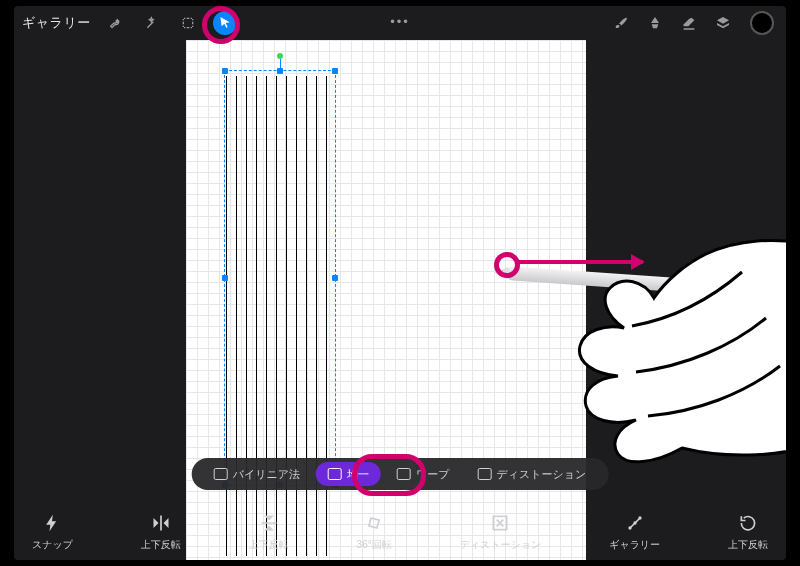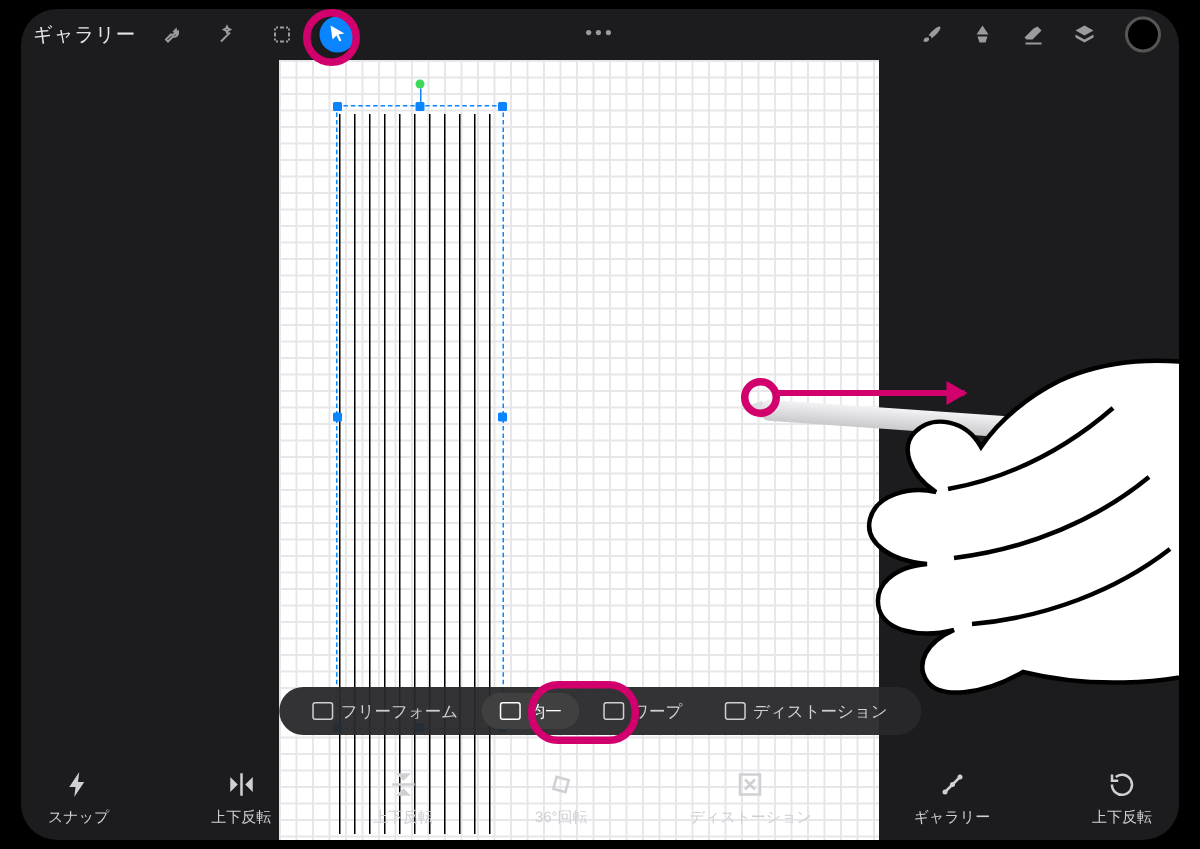--- a/index.html
+++ b/index.html
@@ -1,16 +1,16 @@
 <!DOCTYPE html>
 <html><head>
 <meta charset="utf-8">
 <style>
   html,body{margin:0;padding:0;width:800px;height:566px;background:#000;font-family:-apple-system,"Hiragino Sans",sans-serif;overflow:hidden;color:#fff;font-size:12px}
-  .frame{position:absolute;left:14px;top:6px;width:772px;height:554px;background:#1c1c1e;border-radius:24px;overflow:hidden}
+  .frame{position:absolute;left:14px;top:6px;width:772px;height:554px;background:#1c1c1e;border-radius:4px;overflow:hidden}
   
   .topbar{position:absolute;left:0;top:0;width:100%;height:34px;display:flex;align-items:center}
   .gallery{margin-left:8px;font-size:13px;color:#e5e5e7;letter-spacing:0.5px}
   .tbtn{width:22px;height:22px;margin-left:14px;display:flex;align-items:center;justify-content:center;color:#9a9a9f}
   .tbtn svg{width:16px;height:16px}
   .tbtn.active{background:#0a84ff;border-radius:50%;color:#fff;width:24px;height:24px}
   .dots{position:absolute;left:50%;top:8px;transform:translateX(-50%);color:#9a9a9f;font-size:13px;letter-spacing:2px}
   .rtools{position:absolute;right:8px;top:0;height:34px;display:flex;align-items:center}
   .rtools .tbtn{margin:0 6px}
   .rtools .blob{width:20px;height:20px;border-radius:50%;background:#000;border:2px solid #555;margin:0 4px 0 10px}
@@ -29,21 +29,21 @@
   .selbox .h.bl{left:-3px;bottom:-3px}.selbox .h.br{right:-3px;bottom:-3px}
   .selbox .h.tm{left:50%;top:-3px;margin-left:-3px}
   .selbox .h.bm{left:50%;bottom:-3px;margin-left:-3px}
   .selbox .h.lm{left:-3px;top:50%;margin-top:-3px}
   .selbox .h.rm{right:-3px;top:50%;margin-top:-3px}
   .rotdot{position:absolute;left:50%;top:-18px;margin-left:-3px;width:6px;height:6px;border-radius:50%;background:#3cd957}
   .rotline{position:absolute;left:50%;top:-12px;width:1px;height:10px;background:#0a84ff}
   
   .modebar{position:absolute;bottom:70px;left:50%;transform:translateX(-50%);background:rgba(40,40,42,0.95);border-radius:20px;height:32px;display:flex;align-items:center;padding:0 8px}
   .mode{display:flex;align-items:center;padding:0 12px;height:24px;border-radius:14px;color:#d0d0d4;font-size:11px;margin:0 2px;white-space:nowrap}
-  .mode.active{background:#404040;color:#fff}
+  .mode.active{background:#6d28d9;color:#fff}
   .mode .mi{width:12px;height:10px;border:1.5px solid currentColor;border-radius:2px;margin-right:5px;display:inline-block}
   
   .actionbar{position:absolute;bottom:8px;left:0;right:0;display:flex;justify-content:space-between}
   .act{display:flex;flex-direction:column;align-items:center;margin:0 18px;color:#cfcfd4;font-size:10px}
   .act .ai{width:22px;height:22px;margin-bottom:4px;display:flex;align-items:center;justify-content:center}
   .act svg{width:20px;height:20px}
   
   .anno{position:absolute;border:5px solid #d1006c;border-radius:50%;pointer-events:none;box-sizing:border-box}
   .anno1{left:188px;top:0px;width:38px;height:38px}
   .anno2{left:338px;bottom:64px;width:74px;height:42px;border-radius:20px}
@@ -157,21 +157,21 @@
       Z"></path>
     <path fill="none" stroke="#000" stroke-width="3" d="
       M96 120 C140 112 176 92 206 66
       M100 166 C150 160 196 140 230 112
       M112 210 C160 206 208 188 244 160"></path>
   </svg>
 
   <div class="modebar">
     <div class="mode">
         <span class="mi"></span>
-        <span>フリーフォーム</span>
+        <span>バイリニア法</span>
       </div>
     <div class="mode active">
         <span class="mi"></span>
         <span>均一</span>
       </div>
     <div class="mode">
         <span class="mi"></span>
         <span>ワープ</span>
       </div>
     <div class="mode">

